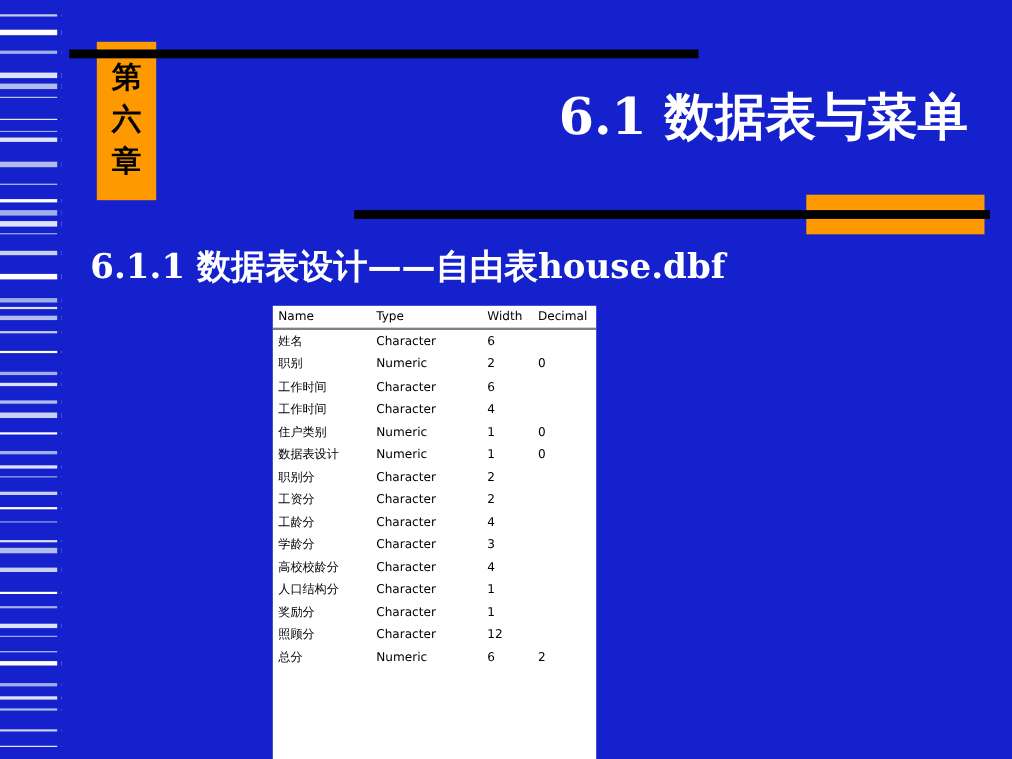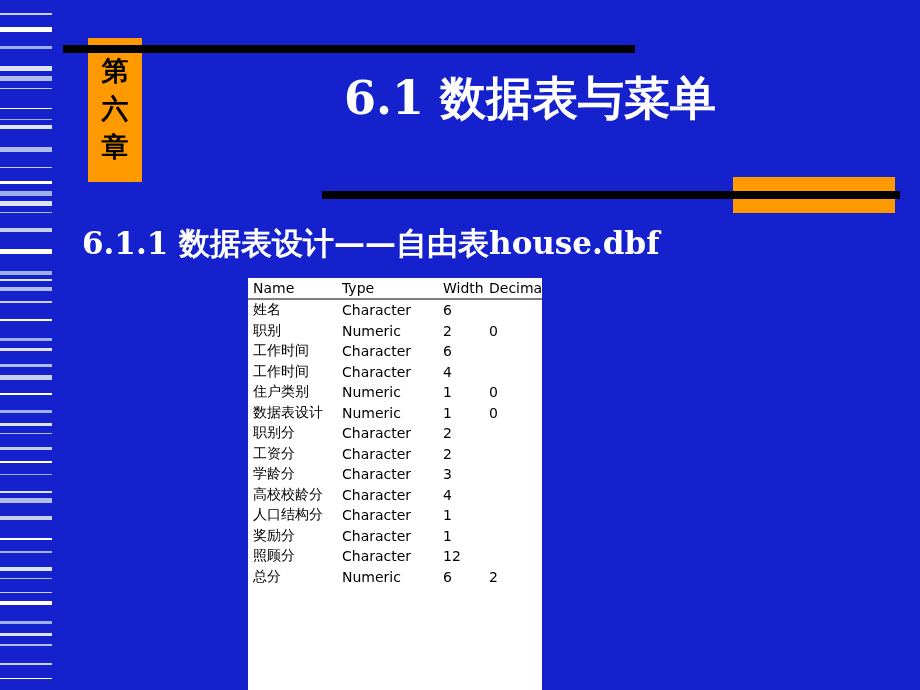--- a/index.html
+++ b/index.html
@@ -90,23 +90,23 @@
     width: 578px;
     height: 8px;
     background: #000000;
     z-index: 5;
   }
 
   
   #slide-title {
     position: absolute;
     left: 180px;
-    top: 68px;
+    top: 76px;
     width: 700px;
-    text-align: center;
+    text-align: right;
     font-family: "DejaVu Serif", "Liberation Serif", serif;
     font-weight: bold;
     font-size: 46px;
     line-height: 60px;
     color: #ffffff;
     white-space: nowrap;
     z-index: 4;
   }
   #slide-subtitle {
     position: absolute;
@@ -122,21 +122,21 @@
   }
 
   
   #structure-table {
     position: absolute;
     left: 248px;
     top: 278px;
     width: 294px;
     background: #ffffff;
     font-family: "DejaVu Sans", "Liberation Sans", sans-serif;
-    font-size: 14px;
+    font-size: 11px;
     color: #000000;
     z-index: 6;
     overflow: hidden;
     height: 412px;
   }
   #structure-table table {
     border-collapse: collapse;
     width: 294px;
     table-layout: fixed;
   }
@@ -284,20 +284,26 @@
           <td class="col-width">2</td>
           <td class="col-dec"></td>
         </tr>
         <tr>
           <td class="col-name">工资分</td>
           <td class="col-type">Character</td>
           <td class="col-width">2</td>
           <td class="col-dec"></td>
         </tr>
         <tr>
+          <td class="col-name">工龄分</td>
+          <td class="col-type">Character</td>
+          <td class="col-width">4</td>
+          <td class="col-dec"></td>
+        </tr>
+        <tr>
           <td class="col-name">学龄分</td>
           <td class="col-type">Character</td>
           <td class="col-width">3</td>
           <td class="col-dec"></td>
         </tr>
         <tr>
           <td class="col-name">高校校龄分</td>
           <td class="col-type">Character</td>
           <td class="col-width">4</td>
           <td class="col-dec"></td>

